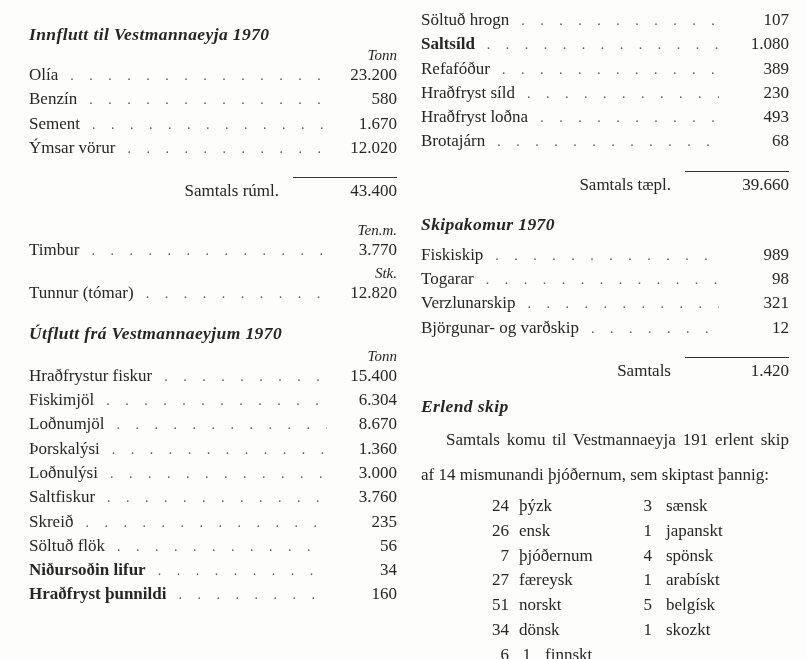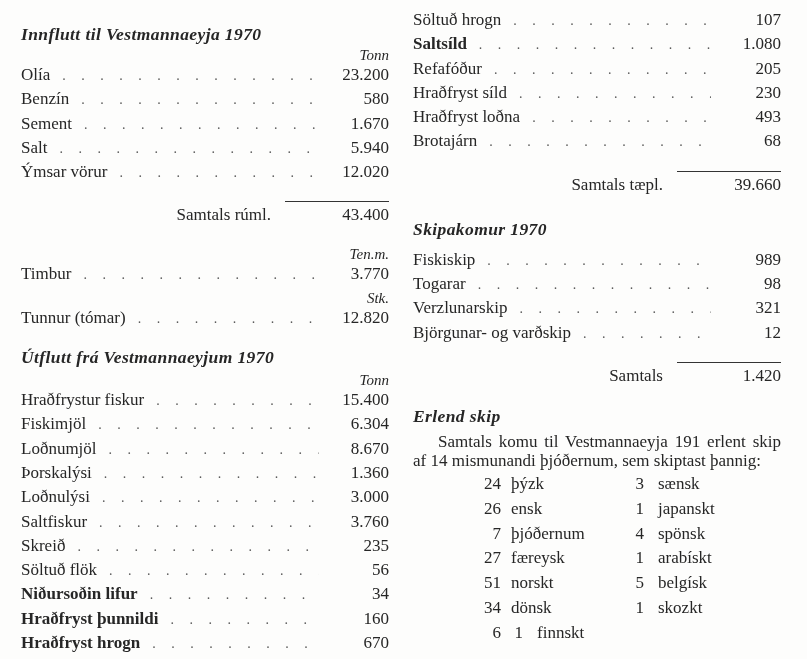--- a/index.html
+++ b/index.html
@@ -4,21 +4,21 @@
 <style>
   * { box-sizing: border-box; margin: 0; padding: 0; }
   html, body { background: #ffffff; }
   .page {
     position: relative;
     width: 807px; height: 659px;
     background: #fdfdfc;
     color: #262626;
     font-family: "Liberation Serif", serif;
     font-size: 17px;
-    padding: 10px 20px 0 21px;
+    padding: 10px 20px 0 29px;
     display: flex;
     gap: 24px;
     overflow: hidden;
   }
   .col { width: 368px; display: flex; flex-direction: column; }
 
   .sec-title {
     font-style: italic;
     font-weight: 700;
     font-size: 17.5px;
@@ -63,21 +63,21 @@
   .total .t-value {
     width: 104px;
     text-align: right;
     border-top: 1.7px solid #343434;
     padding-top: 3px;
   }
 
   .paragraph {
     text-align: justify;
     text-indent: 25px;
-    line-height: 19px;
+    line-height: 35px;
     margin-top: 1px;
   }
 
   .nat-list { margin-top: 4px; font-family: Liberation Serif, serif; }
   .nat-row { display: flex; align-items: baseline; height: 24.8px; }
   .nat-c1 { width: 88px;  text-align: right; }
   .nat-n1 { margin-left: 10px; width: 111px; white-space: nowrap; }
   .nat-c2 { width: 22px;  text-align: right; }
   .nat-n2 { margin-left: 14px; white-space: nowrap; }
 </style>
@@ -102,25 +102,20 @@
           <span class="label">Benzín</span>
           <span class="dots"></span>
           <span class="value">580</span>
         </div>
         <div class="row">
           <span class="label">Sement</span>
           <span class="dots"></span>
           <span class="value">1.670</span>
         </div>
         <div class="row">
-          <span class="label">Salt</span>
-          <span class="dots"></span>
-          <span class="value">5.940</span>
-        </div>
-        <div class="row">
           <span class="label">Ýmsar vörur</span>
           <span class="dots"></span>
           <span class="value">12.020</span>
         </div>
       </div>
 
     <div class="total">
       <span class="t-label">Samtals rúml.</span>
       <span class="t-value">43.400</span>
     </div>
@@ -193,25 +188,20 @@
         <div class="row bold">
           <span class="label">Niðursoðin lifur</span>
           <span class="dots"></span>
           <span class="value">34</span>
         </div>
         <div class="row bold">
           <span class="label">Hraðfryst þunnildi</span>
           <span class="dots"></span>
           <span class="value">160</span>
         </div>
-        <div class="row bold">
-          <span class="label">Hraðfryst hrogn</span>
-          <span class="dots"></span>
-          <span class="value">670</span>
-        </div>
       </div>
 
   </div>
 
   <div class="col">
 
     <div>
 
     <div class="row">
           <span class="label">Söltuð hrogn</span>
@@ -219,21 +209,21 @@
           <span class="value">107</span>
         </div>
         <div class="row bold">
           <span class="label">Saltsíld</span>
           <span class="dots"></span>
           <span class="value">1.080</span>
         </div>
         <div class="row">
           <span class="label">Refafóður</span>
           <span class="dots"></span>
-          <span class="value">205</span>
+          <span class="value">389</span>
         </div>
         <div class="row">
           <span class="label">Hraðfryst síld</span>
           <span class="dots"></span>
           <span class="value">230</span>
         </div>
         <div class="row">
           <span class="label">Hraðfryst loðna</span>
           <span class="dots"></span>
           <span class="value">493</span>

